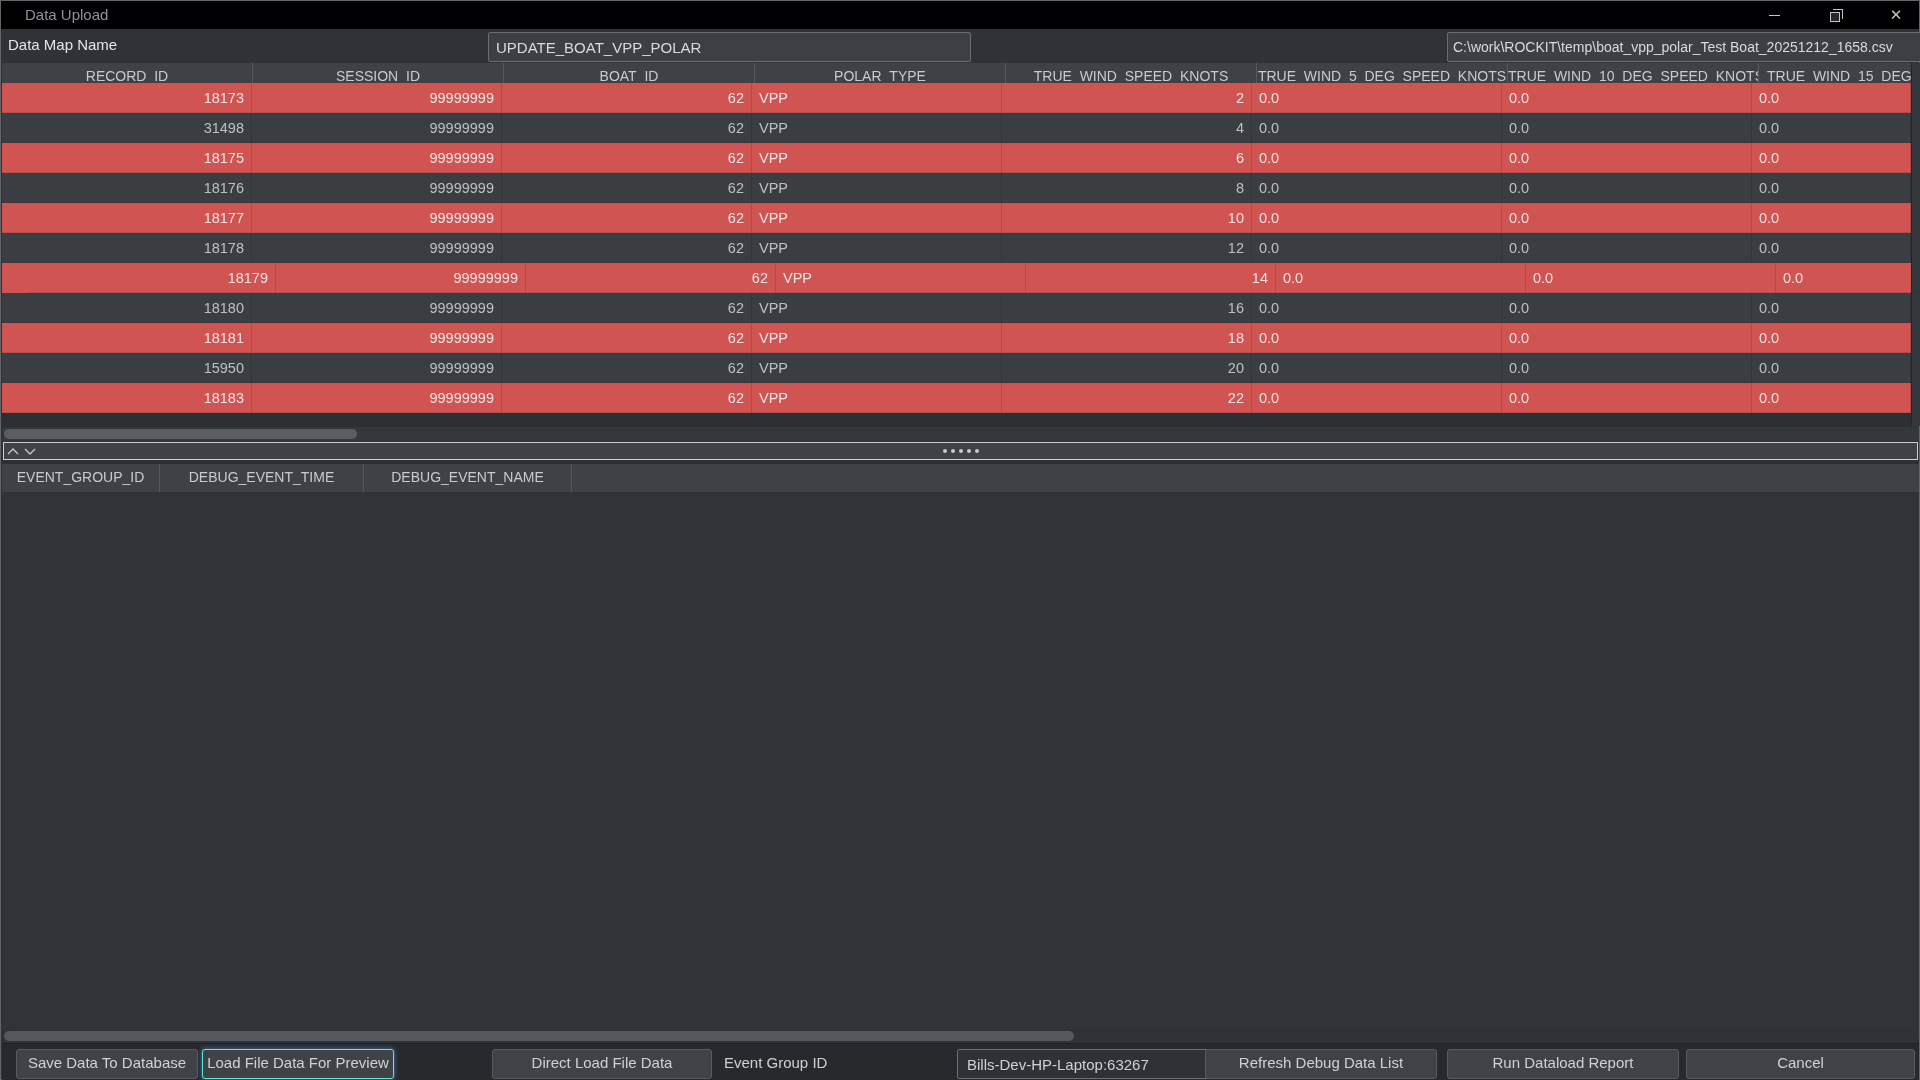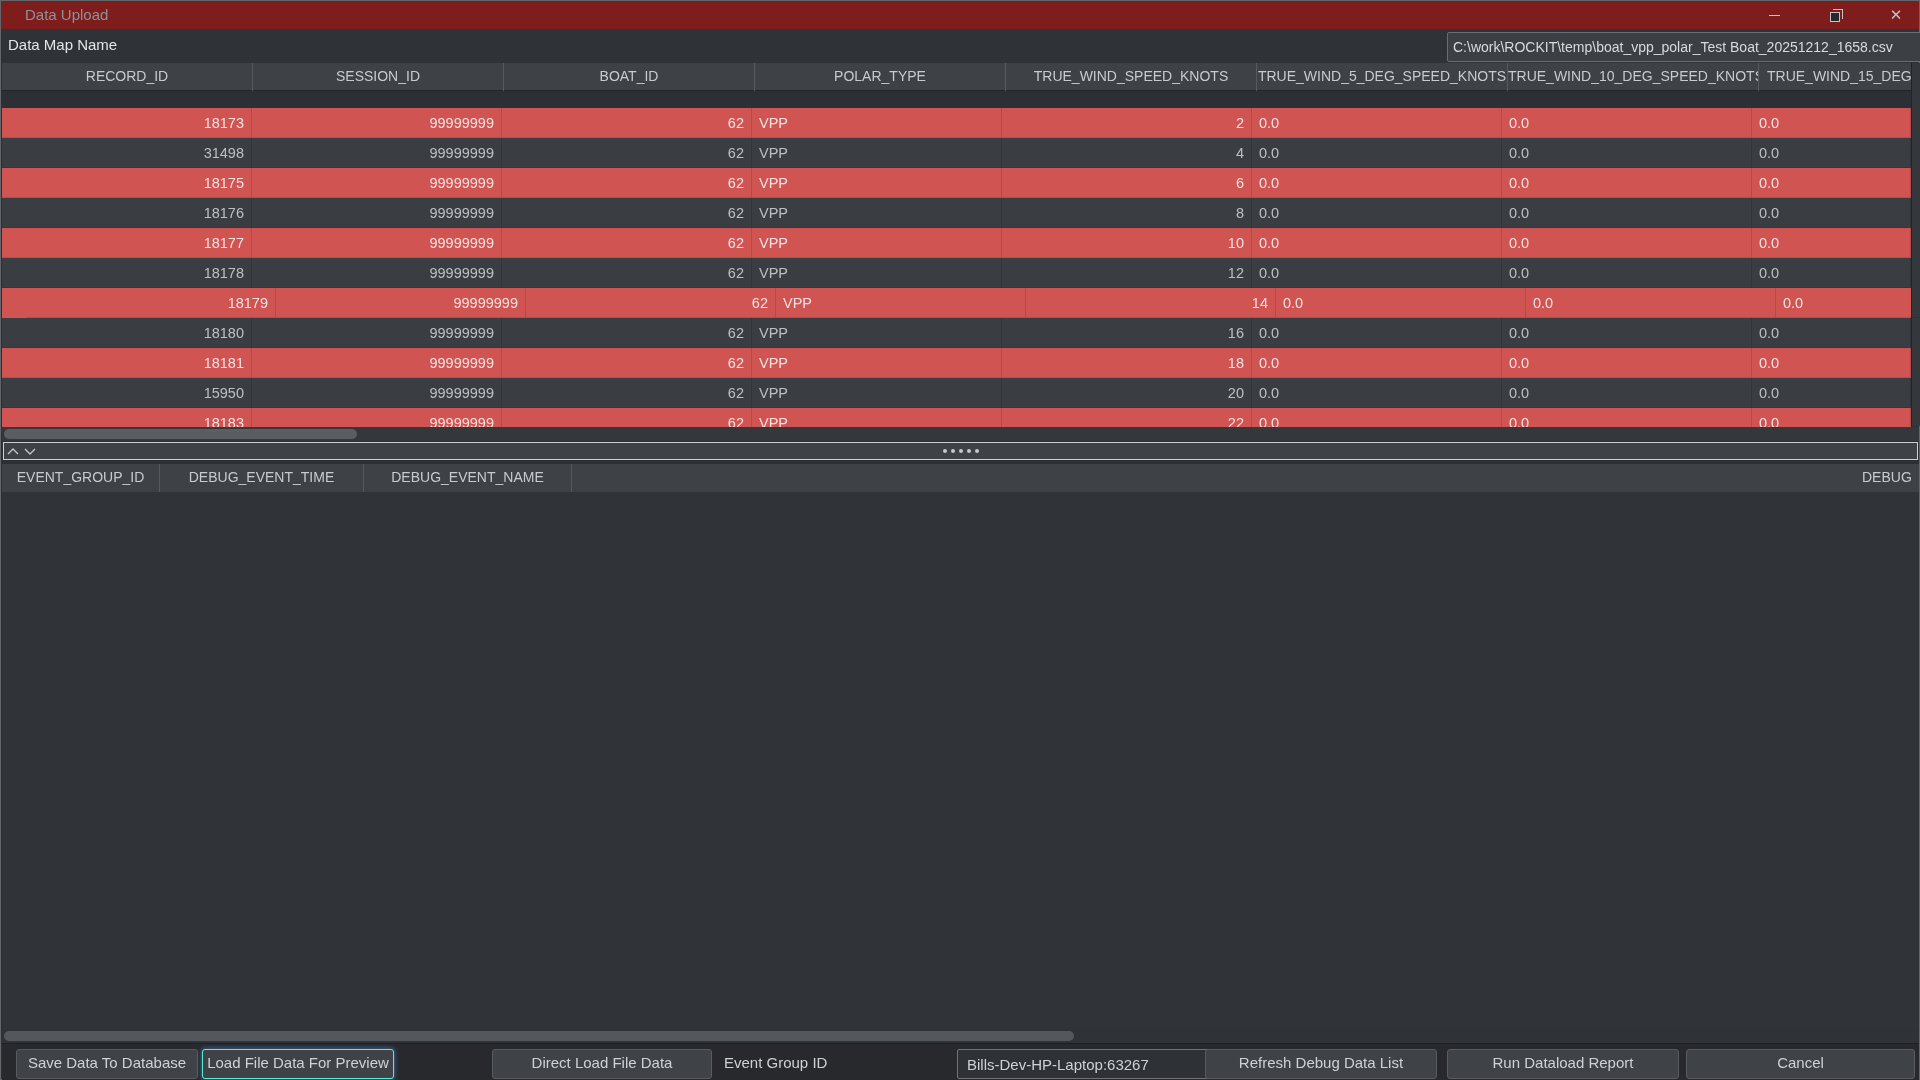--- a/index.html
+++ b/index.html
@@ -2,21 +2,21 @@
 <html><head>
 <meta charset="utf-8">
 <style>
   html,body{margin:0;padding:0;background:#1b1d20;}
   body{width:1920px;height:1080px;position:relative;overflow:hidden;
        font-family:"Liberation Sans",sans-serif;-webkit-font-smoothing:antialiased;}
   .window{position:absolute;inset:0;background:#2c2f33;border:1px solid #63666b;box-sizing:border-box;}
   .abs{position:absolute;box-sizing:border-box;}
 
   
-  .titlebar{left:0;top:0;width:1918px;height:28px;background:#7f1d1d;}
+  .titlebar{left:0;top:0;width:1918px;height:28px;background:#000000;}
   .title-text{position:absolute;left:24px;top:5px;font-size:15px;color:#8d9298;}
   .winbtn{position:absolute;top:0;height:28px;width:46px;color:#c2c5c8;display:flex;align-items:center;justify-content:center;cursor:default;}
   .btn-min{left:1750px;}
   .btn-max{left:1812px;}
   .btn-close{left:1872px;font-size:15px;}
   .dash{display:block;width:11px;height:1px;background:#c2c5c8;}
   .restore{position:relative;width:13px;height:13px;}
   .restore .r-back{position:absolute;left:3px;top:0;width:9px;height:9px;border:1px solid #c2c5c8;border-left:none;border-bottom:none;}
   .restore .r-front{position:absolute;left:0;top:3px;width:8px;height:8px;border:1px solid #c2c5c8;background:#26282c;}
 
@@ -31,21 +31,21 @@
   .path-input{left:1445px;width:472px;font-size:14px;padding:0 5px;}
 
   
   .phead{left:1px;top:62px;width:1909px;height:28px;background:#3e4145;border-bottom:1px solid #222427;display:flex;}
   .phc{height:28px;line-height:27px;text-align:center;font-size:14px;color:#c7cbd0;border-right:1px solid #56595d;
        overflow:hidden;white-space:nowrap;flex:none;}
   .phc.last{border-right:none;text-align:left;padding-left:8px;}
   .gutter{left:1910px;top:62px;width:9px;height:363px;background:#34373b;border-left:1px solid #222427;}
 
   
-  .prows{left:1px;top:107px;width:1909px;height:330px;}
+  .prows{left:1px;top:82px;width:1909px;height:330px;}
   .trow{display:flex;height:30px;background:#3a3d42;color:#bcc0c4;}
   .trow.flagged{background:#d05452;color:#f1e2e1;}
   .tcell{height:30px;line-height:30px;font-size:14.5px;overflow:hidden;white-space:nowrap;flex:none;
          border-right:1px solid rgba(0,0,0,0.12);border-bottom:1px solid rgba(0,0,0,0.10);box-sizing:border-box;}
   .tcell.r{text-align:right;padding-right:7px;}
   .tcell.l{text-align:left;padding-left:7px;}
 
   
   .hscroll{left:1px;height:14px;width:1917px;background:#34373c;}
   .hs1{top:426px;}
@@ -92,20 +92,21 @@
           <span class="r-front"></span>
         </span>
     </div>
     <div class="winbtn btn-close">
         <span>✕</span>
       </div>
   </div>
 
   <div class="abs toolbar">
     <span class="tb-label">Data Map Name</span>
+    <input class="tb-input dmn-input" value="UPDATE_BOAT_VPP_POLAR" style="">
     <input class="tb-input path-input" value="C:\work\ROCKIT\temp\boat_vpp_polar_Test Boat_20251212_1658.csv" style="">
   </div>
 
   <div class="abs phead">
     <div class="phc" style="width:250px">RECORD_ID</div>
     <div class="phc" style="width:250px">SESSION_ID</div>
     <div class="phc" style="width:250px">BOAT_ID</div>
     <div class="phc" style="width:250px">POLAR_TYPE</div>
     <div class="phc" style="width:250px">TRUE_WIND_SPEED_KNOTS</div>
     <div class="phc" style="width:250px">TRUE_WIND_5_DEG_SPEED_KNOTS</div>
@@ -248,23 +249,20 @@
         <i></i>
         <i></i>
         <i></i>
       </div>
   </div>
 
   <div class="dhead">
     <div class="dhc" style="width:157px">EVENT_GROUP_ID</div>
     <div class="dhc" style="width:203px">DEBUG_EVENT_TIME</div>
     <div class="dhc" style="width:207px">DEBUG_EVENT_NAME</div>
-    <div class="dhc rest">
-      <span class="debug-cut">DEBUG</span>
-    </div>
   </div>
 
   <div class="abs dbody"></div>
 
   <div class="abs hscroll hs2">
     <div class="hthumb" style="left:2px;width:1070px;background:#54575b;"></div>
   </div>
 
   <div class="abs bottombar">
     <div class="bbtn" style="left:14px;width:180px;">Save Data To Database</div>

